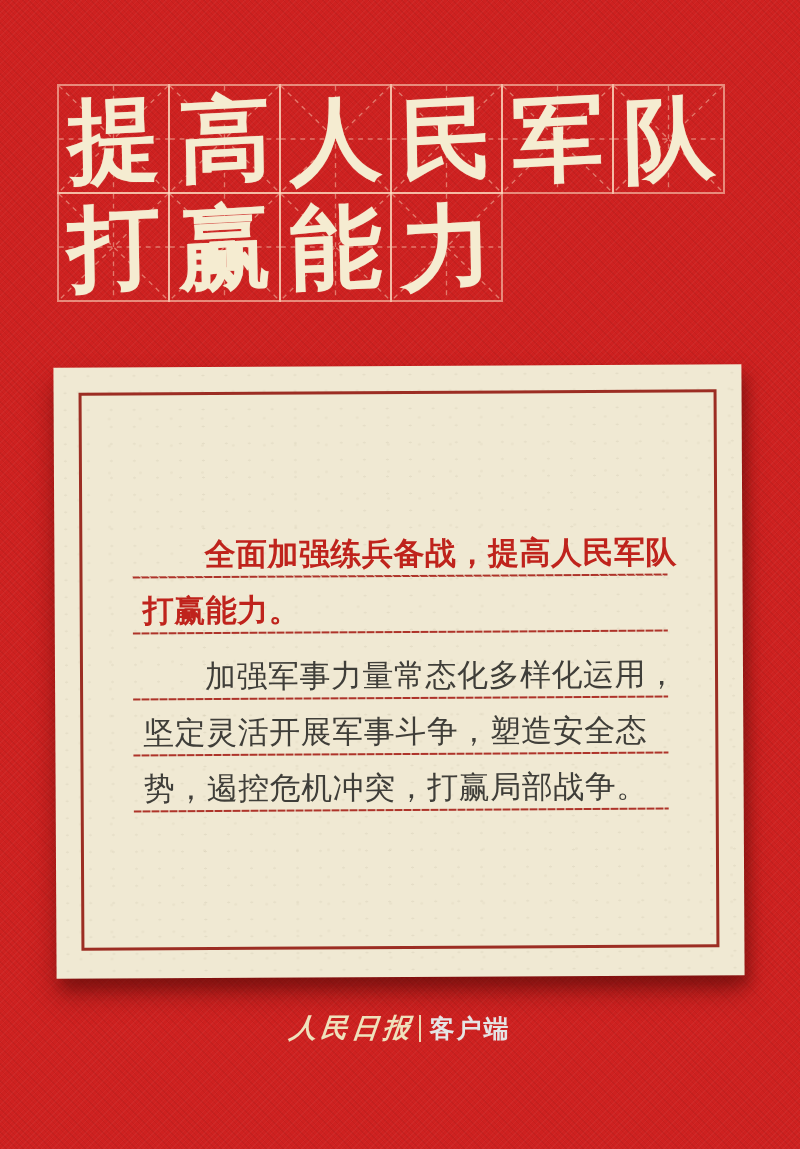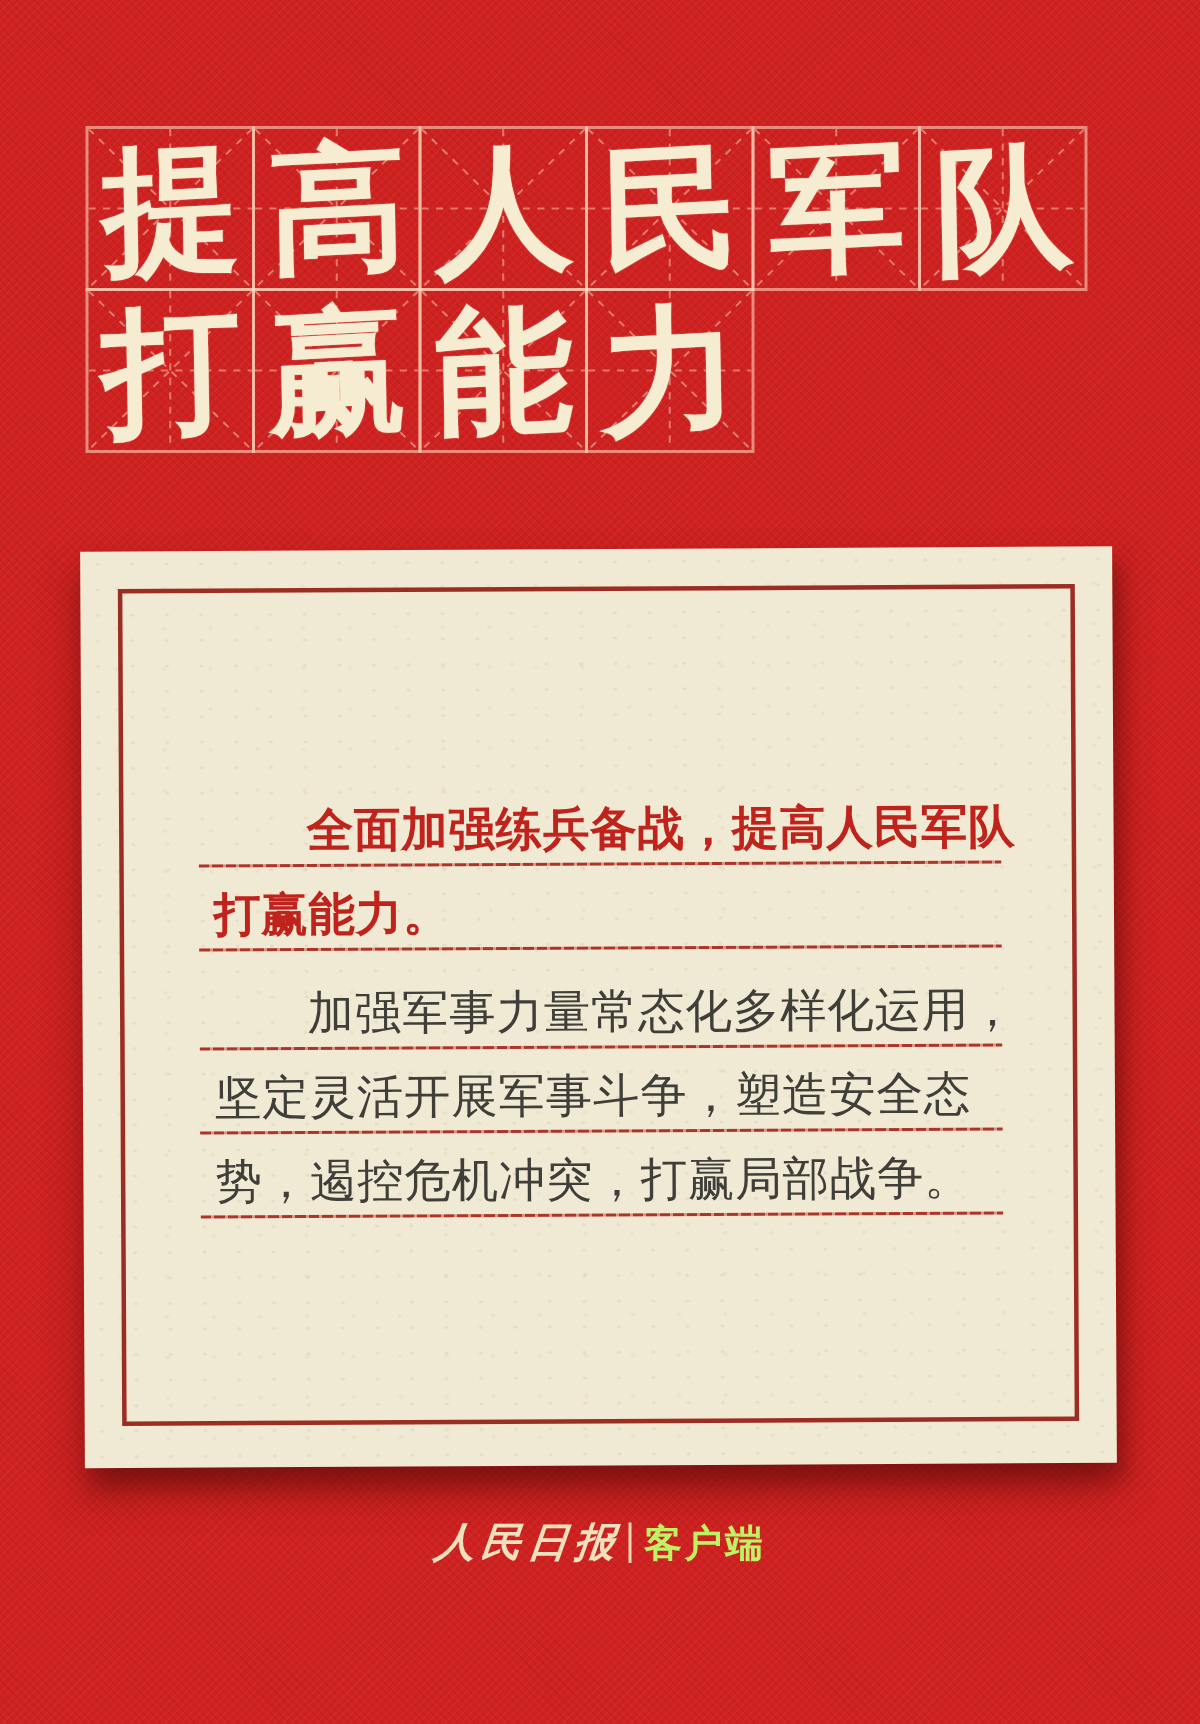--- a/index.html
+++ b/index.html
@@ -82,21 +82,21 @@
     color:#efe1bc;
     transform:skewX(-6deg);
   }
   .brand-divider {
     width:2px; height:27px; margin:0 9px 0 5px;
     background:rgba(239,225,188,.95);
   }
   .brand-suffix {
     font-family:"DejaVu Sans", sans-serif;
     font-weight:bold; font-size:25px; letter-spacing:2px;
-    color:#bef264;
+    color:#e5e5e5;
   }
 </style>
 </head>
 <body>
 
 <div class="title-grid">
     <div class="grid-row">
       <div class="mizige-cell">
         <svg viewBox="0 0 113 110" preserveAspectRatio="none">
           <line x1="0" y1="55" x2="113" y2="55" stroke="rgba(255,226,198,.45)" stroke-width="1.4" stroke-dasharray="5 5"></line>

